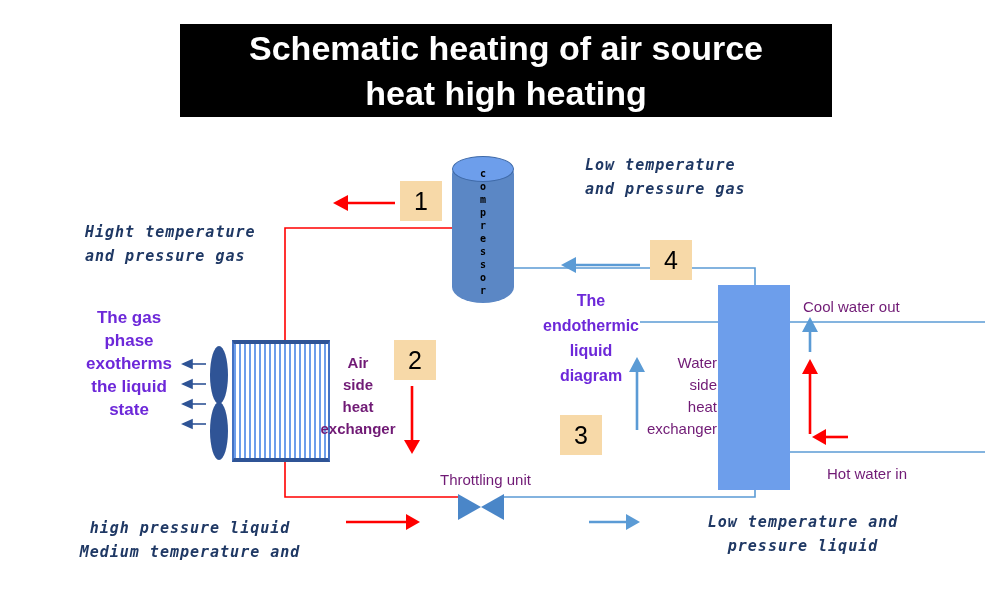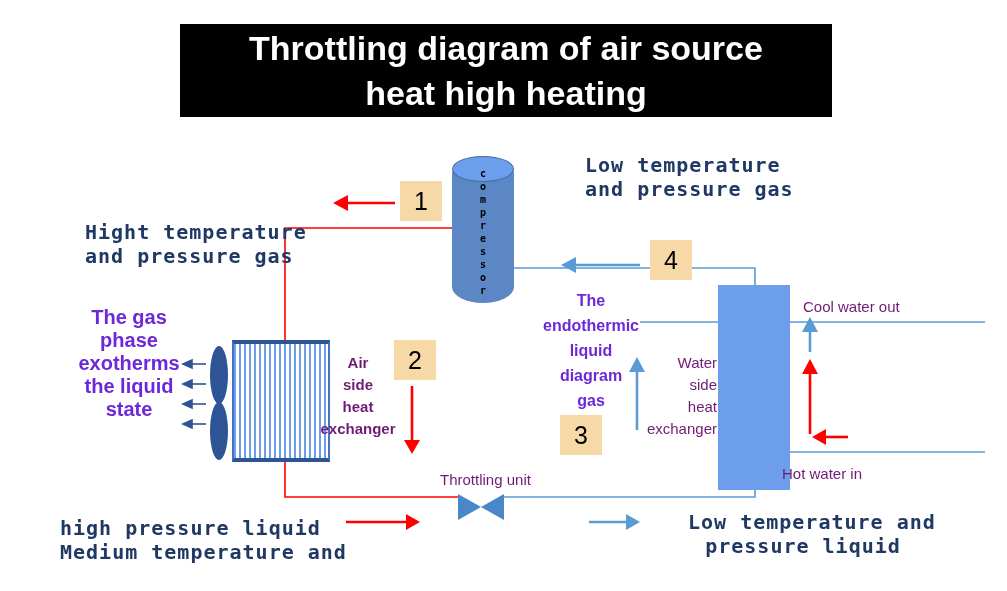--- a/index.html
+++ b/index.html
@@ -45,38 +45,38 @@
   .step-badge{
     position:absolute;width:42px;height:40px;background:#f7d9a8;
     display:flex;align-items:center;justify-content:center;
     font-size:25px;color:#000;
   }
   .b1{left:400px;top:181px;} .b2{left:394px;top:340px;}
   .b3{left:560px;top:415px;} .b4{left:650px;top:240px;}
   
   .navy{
     position:absolute;color:#1f3864;font-family:"DejaVu Sans Mono",monospace;
-    font-weight:700;font-size:20px;line-height:24px;letter-spacing:1px;white-space:nowrap;
+    font-weight:700;font-size:15px;line-height:24px;letter-spacing:1px;white-space:nowrap;font-style:italic;
   }
   .lbl-high-gas{left:85px;top:220px;}
   .lbl-low-gas{left:585px;top:153px;}
   .lbl-medium-liquid{left:60px;top:516px;width:260px;text-align:center;}
   .lbl-low-liquid{left:688px;top:510px;width:230px;text-align:center;}
   
   .red-note{
     position:absolute;color:#6d28d9;font-weight:700;text-align:center;
   }
-  .note-gas-phase{left:70px;top:306px;width:118px;font-size:20px;line-height:23px;}
+  .note-gas-phase{left:70px;top:306px;width:118px;font-size:17px;line-height:23px;}
   .note-endothermic{left:537px;top:288px;width:108px;font-size:16px;line-height:25px;}
   
   .black-label{position:absolute;color:#701a75;font-size:15px;line-height:22px;white-space:nowrap;}
   .lbl-air-exchanger{left:318px;top:352px;width:80px;text-align:center;font-weight:bold;}
   .lbl-water-exchanger{left:637px;top:352px;width:80px;text-align:right;}
   .lbl-cool-water{left:803px;top:296px;}
-  .lbl-hot-water{left:782px;top:463px;}
+  .lbl-hot-water{left:827px;top:463px;}
   .lbl-throttling{left:440px;top:469px;}
 </style>
 </head>
 <body>
 
 <div class="stage">
 
   <svg class="canvas" width="1007" height="591" viewBox="0 0 1007 591">
 
     <path d="M455 228 H285 V341" fill="none" stroke="#ff0000" stroke-width="1.6"></path>
@@ -128,21 +128,21 @@
       <line x1="640" y1="265" x2="575" y2="265"></line>
         <polygon points="561,265 576,257 576,273" stroke="none"></polygon>
       <line x1="637" y1="430" x2="637" y2="371"></line>
         <polygon points="637,357 629,372 645,372" stroke="none"></polygon>
       <line x1="810" y1="352" x2="810" y2="331"></line>
         <polygon points="810,317 802,332 818,332" stroke="none"></polygon>
     </g>
   </svg>
 
   <div class="title-bar">
-    <div>Throttling diagram of air source</div>
+    <div>Schematic heating of air source</div>
     <div>heat high heating</div>
   </div>
 
   <div class="compressor">
     <div class="compressor-cap"></div>
     <div class="compressor-label">compressor</div>
   </div>
 
   <div class="water-exchanger"></div>
 
@@ -175,21 +175,20 @@
     <div>phase</div>
     <div>exotherms</div>
     <div>the liquid</div>
     <div>state</div>
   </div>
   <div class="red-note note-endothermic">
     <div>The</div>
     <div>endothermic</div>
     <div>liquid</div>
     <div>diagram</div>
-    <div>gas</div>
   </div>
 
   <div class="black-label lbl-air-exchanger">
     <div>Air</div>
     <div>side</div>
     <div>heat</div>
     <div>exchanger</div>
   </div>
   <div class="black-label lbl-water-exchanger">
     <div>Water</div>

